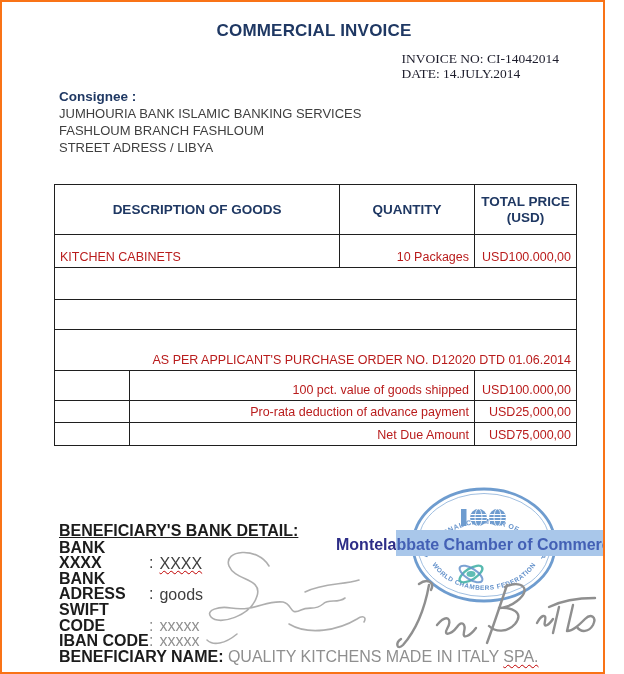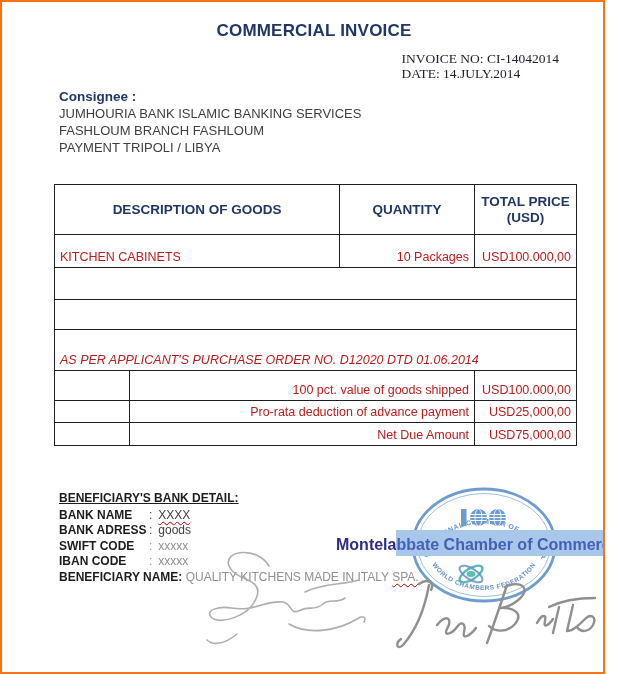--- a/index.html
+++ b/index.html
@@ -14,28 +14,28 @@
   
   #meta{top:50px;right:44px;text-align:left;font-family:"Liberation Serif", serif;font-size:13.5px;color:#1d1d2c;line-height:14.5px;}
   
   #consignee{top:86px;left:57px;font-size:13px;color:#3f3f3f;line-height:17px;}
   #consignee .lbl{font-weight:bold;color:#1f3863;font-size:13.5px;}
   
   #inv-table{position:absolute;left:52px;top:182px;border-collapse:collapse;table-layout:fixed;width:522px;}
   #inv-table td{border:1.5px solid #1f1f1f;padding:0 5px 3px 5px;font-size:12.5px;color:#b91c1c;vertical-align:bottom;overflow:hidden;}
   #inv-table td.hd{font-weight:bold;color:#1f3863;text-align:center;vertical-align:middle;font-size:13.5px;line-height:16px;padding:2px 4px;}
   #inv-table .rt{text-align:right;}
-  #inv-table .ctr{text-align:left;font-style:italic;}
+  #inv-table .ctr{text-align:right;}
   tr.h-head{height:50px;} tr.h-item{height:33px;} tr.h-emptyA{height:32px;}
   tr.h-emptyB{height:30px;} tr.h-note{height:41px;} tr.h-s1{height:30px;}
   tr.h-s2{height:22px;} tr.h-s3{height:23px;}
   
   #credit{top:462px;left:57px;font-size:12.5px;color:#3f3f3f;line-height:17.5px;}
   
-  #bank{top:489px;left:57px;font-size:12px;color:#1c1c1c;line-height:15.6px;z-index:2;}
+  #bank{top:521px;left:57px;font-size:16px;color:#1c1c1c;line-height:15.6px;z-index:2;}
   #bank .head{font-weight:bold;text-decoration:underline;margin-bottom:1px;}
   #bank .bl{display:inline-block;width:90px;font-weight:bold;color:#1c1c1c;}
   #bank .bc{margin-right:6px;}
   #bank .v-dark{color:#3f3f3f;}
   #bank .dim{color:#8f8f8f;}
   .sq{text-decoration-line:underline;text-decoration-style:wavy;text-decoration-color:#c00000;text-decoration-thickness:1px;text-underline-offset:2px;}
   #bank .bene-lbl{font-weight:bold;color:#1c1c1c;}
   
   #stamp{left:404px;top:482px;z-index:1;}
   #chamber-line{left:334px;top:534px;z-index:3;font-size:16px;font-weight:bold;white-space:nowrap;}
@@ -53,21 +53,21 @@
 
   <div id="meta" class="abs">
     <div>INVOICE NO: CI-14042014</div>
     <div>DATE: 14.JULY.2014</div>
   </div>
 
   <div id="consignee" class="abs">
     <div class="lbl">Consignee :</div>
     <div>JUMHOURIA BANK ISLAMIC BANKING SERVICES</div>
     <div>FASHLOUM BRANCH FASHLOUM</div>
-    <div>PAYMENT TRIPOLI / LIBYA</div>
+    <div>STREET ADRESS / LIBYA</div>
   </div>
 
   <table id="inv-table">
     <colgroup>
         <col style="width:75px">
         <col style="width:210px">
         <col style="width:135px">
         <col style="width:102px">
       </colgroup>
     <tbody>
@@ -108,21 +108,21 @@
       <td colspan="2" class="rt">Net Due Amount</td>
       <td class="rt">USD75,000,00</td>
     </tr>
   </tbody>
     </table>
 
 
   <div id="bank" class="abs">
     <div class="head">BENEFICIARY'S BANK DETAIL:</div>
     <div>
-      <span class="bl">BANK NAME</span><span class="bc v-dark">:</span><span class="v-dark sq">XXXX</span>
+      <span class="bl">BANK XXXX</span><span class="bc v-dark">:</span><span class="v-dark sq">XXXX</span>
     </div>
     <div>
       <span class="bl">BANK ADRESS</span><span class="bc v-dark">:</span><span class="v-dark">goods</span>
     </div>
     <div>
       <span class="bl">SWIFT CODE</span><span class="bc dim">:</span><span class="dim">xxxxx</span>
     </div>
     <div>
       <span class="bl">IBAN CODE</span><span class="bc dim">:</span><span class="dim">xxxxx</span>
     </div>

